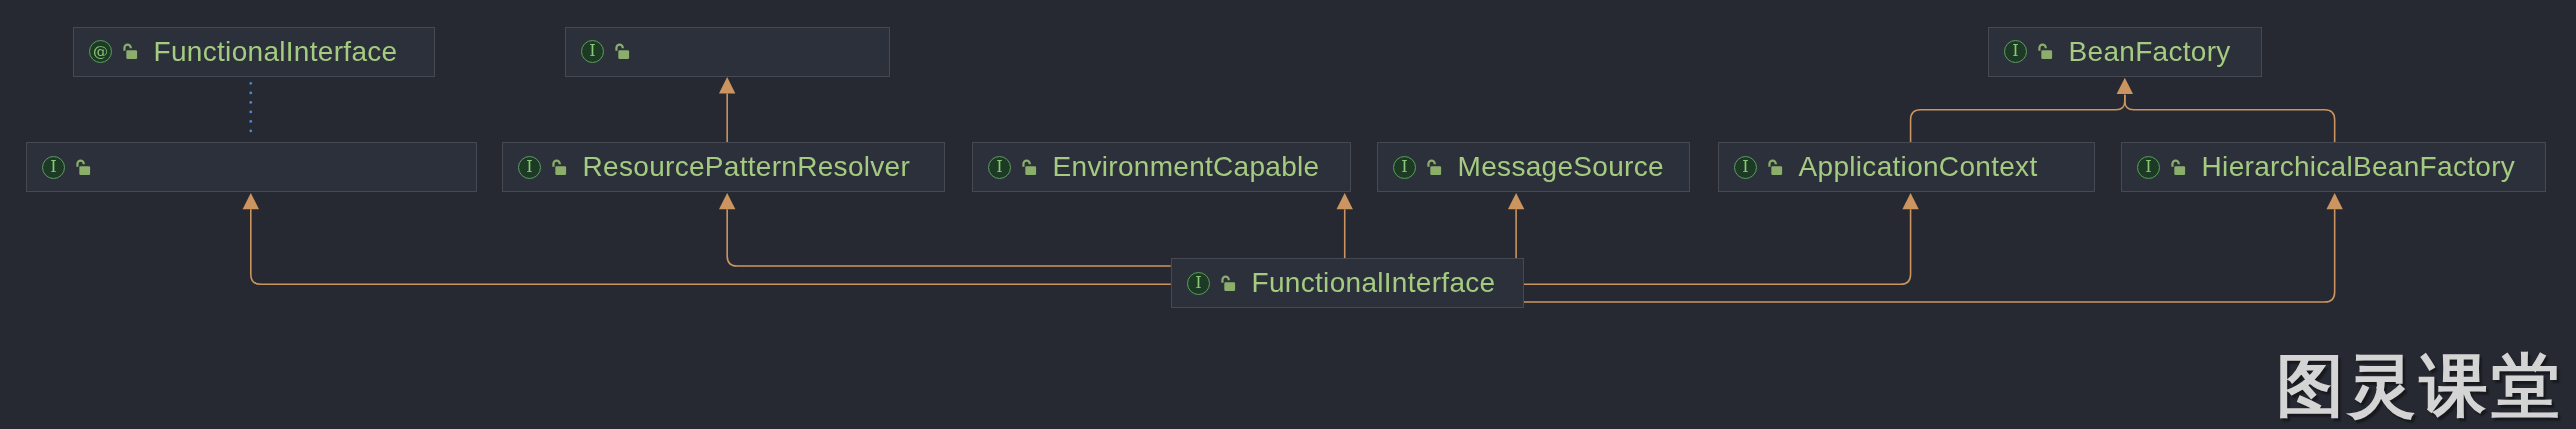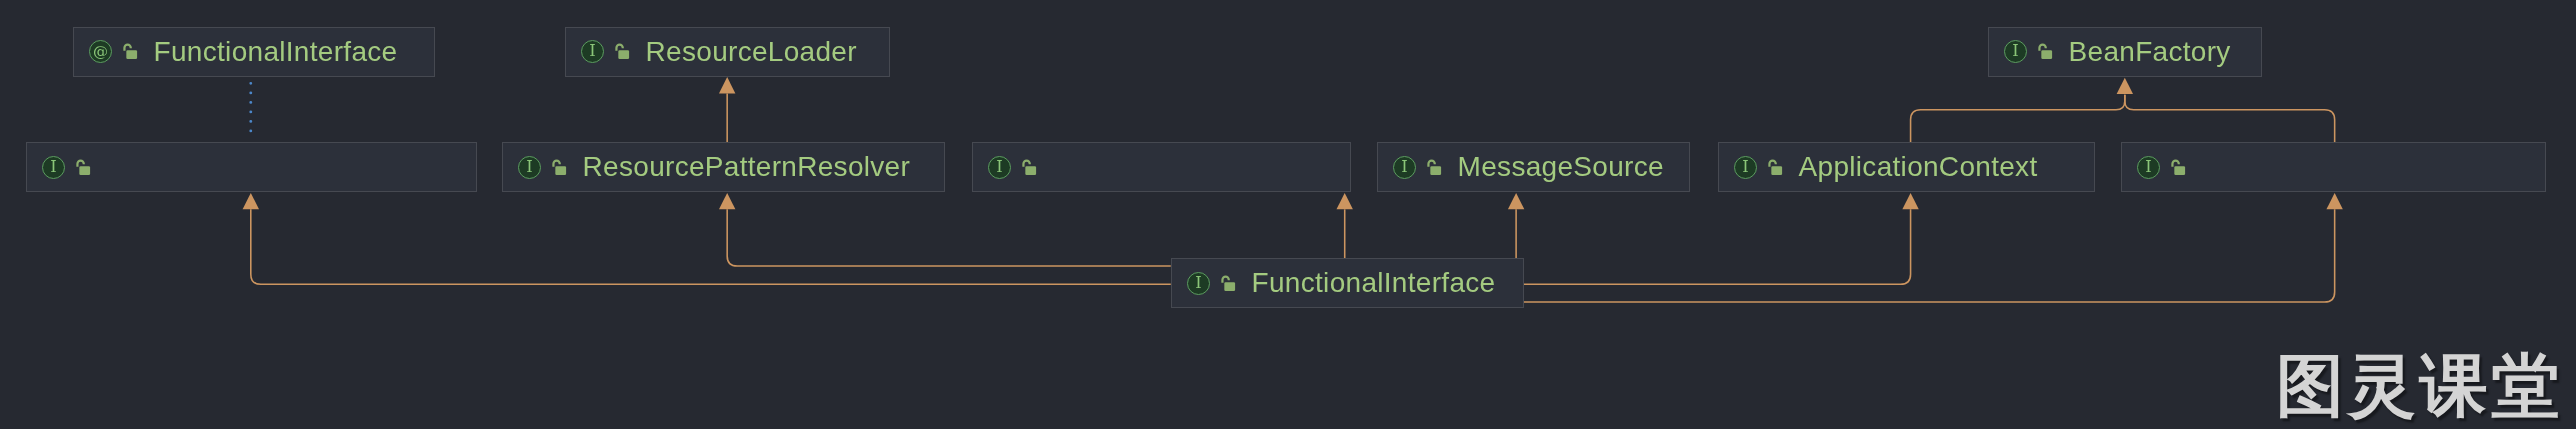--- a/index.html
+++ b/index.html
@@ -88,21 +88,20 @@
     </svg>
     <span class="lbl">FunctionalInterface</span>
   </div>
 
   <div class="node row1" style="left:565px;width:325px">
     <span class="cicon">I</span>
     <svg class="lockicon" width="19" height="19" viewBox="0 0 30 30">
       <path d="M7 14 V9 a5 5 0 0 1 10 0 v1" fill="none" stroke="var(--lock)" stroke-width="3.5"></path>
       <rect x="10" y="13" width="17" height="14" rx="2" fill="var(--lock)"></rect>
     </svg>
-    <span class="lbl">ResourceLoader</span>
   </div>
 
   <div class="node row1" style="left:1988px;width:274px">
     <span class="cicon">I</span>
     <svg class="lockicon" width="19" height="19" viewBox="0 0 30 30">
       <path d="M7 14 V9 a5 5 0 0 1 10 0 v1" fill="none" stroke="var(--lock)" stroke-width="3.5"></path>
       <rect x="10" y="13" width="17" height="14" rx="2" fill="var(--lock)"></rect>
     </svg>
     <span class="lbl">BeanFactory</span>
   </div>
@@ -123,20 +122,21 @@
     </svg>
     <span class="lbl">ResourcePatternResolver</span>
   </div>
 
   <div class="node row2" style="left:972px;width:379px">
     <span class="cicon">I</span>
     <svg class="lockicon" width="19" height="19" viewBox="0 0 30 30">
       <path d="M7 14 V9 a5 5 0 0 1 10 0 v1" fill="none" stroke="var(--lock)" stroke-width="3.5"></path>
       <rect x="10" y="13" width="17" height="14" rx="2" fill="var(--lock)"></rect>
     </svg>
+    <span class="lbl">EnvironmentCapable</span>
   </div>
 
   <div class="node row2" style="left:1377px;width:313px">
     <span class="cicon">I</span>
     <svg class="lockicon" width="19" height="19" viewBox="0 0 30 30">
       <path d="M7 14 V9 a5 5 0 0 1 10 0 v1" fill="none" stroke="var(--lock)" stroke-width="3.5"></path>
       <rect x="10" y="13" width="17" height="14" rx="2" fill="var(--lock)"></rect>
     </svg>
     <span class="lbl">MessageSource</span>
   </div>
@@ -149,20 +149,21 @@
     </svg>
     <span class="lbl">ApplicationContext</span>
   </div>
 
   <div class="node row2" style="left:2121px;width:425px">
     <span class="cicon">I</span>
     <svg class="lockicon" width="19" height="19" viewBox="0 0 30 30">
       <path d="M7 14 V9 a5 5 0 0 1 10 0 v1" fill="none" stroke="var(--lock)" stroke-width="3.5"></path>
       <rect x="10" y="13" width="17" height="14" rx="2" fill="var(--lock)"></rect>
     </svg>
+    <span class="lbl">HierarchicalBeanFactory</span>
   </div>
 
   <div class="node row3" style="left:1171px;width:353px">
     <span class="cicon">I</span>
     <svg class="lockicon" width="19" height="19" viewBox="0 0 30 30">
       <path d="M7 14 V9 a5 5 0 0 1 10 0 v1" fill="none" stroke="var(--lock)" stroke-width="3.5"></path>
       <rect x="10" y="13" width="17" height="14" rx="2" fill="var(--lock)"></rect>
     </svg>
     <span class="lbl">FunctionalInterface</span>
   </div>

